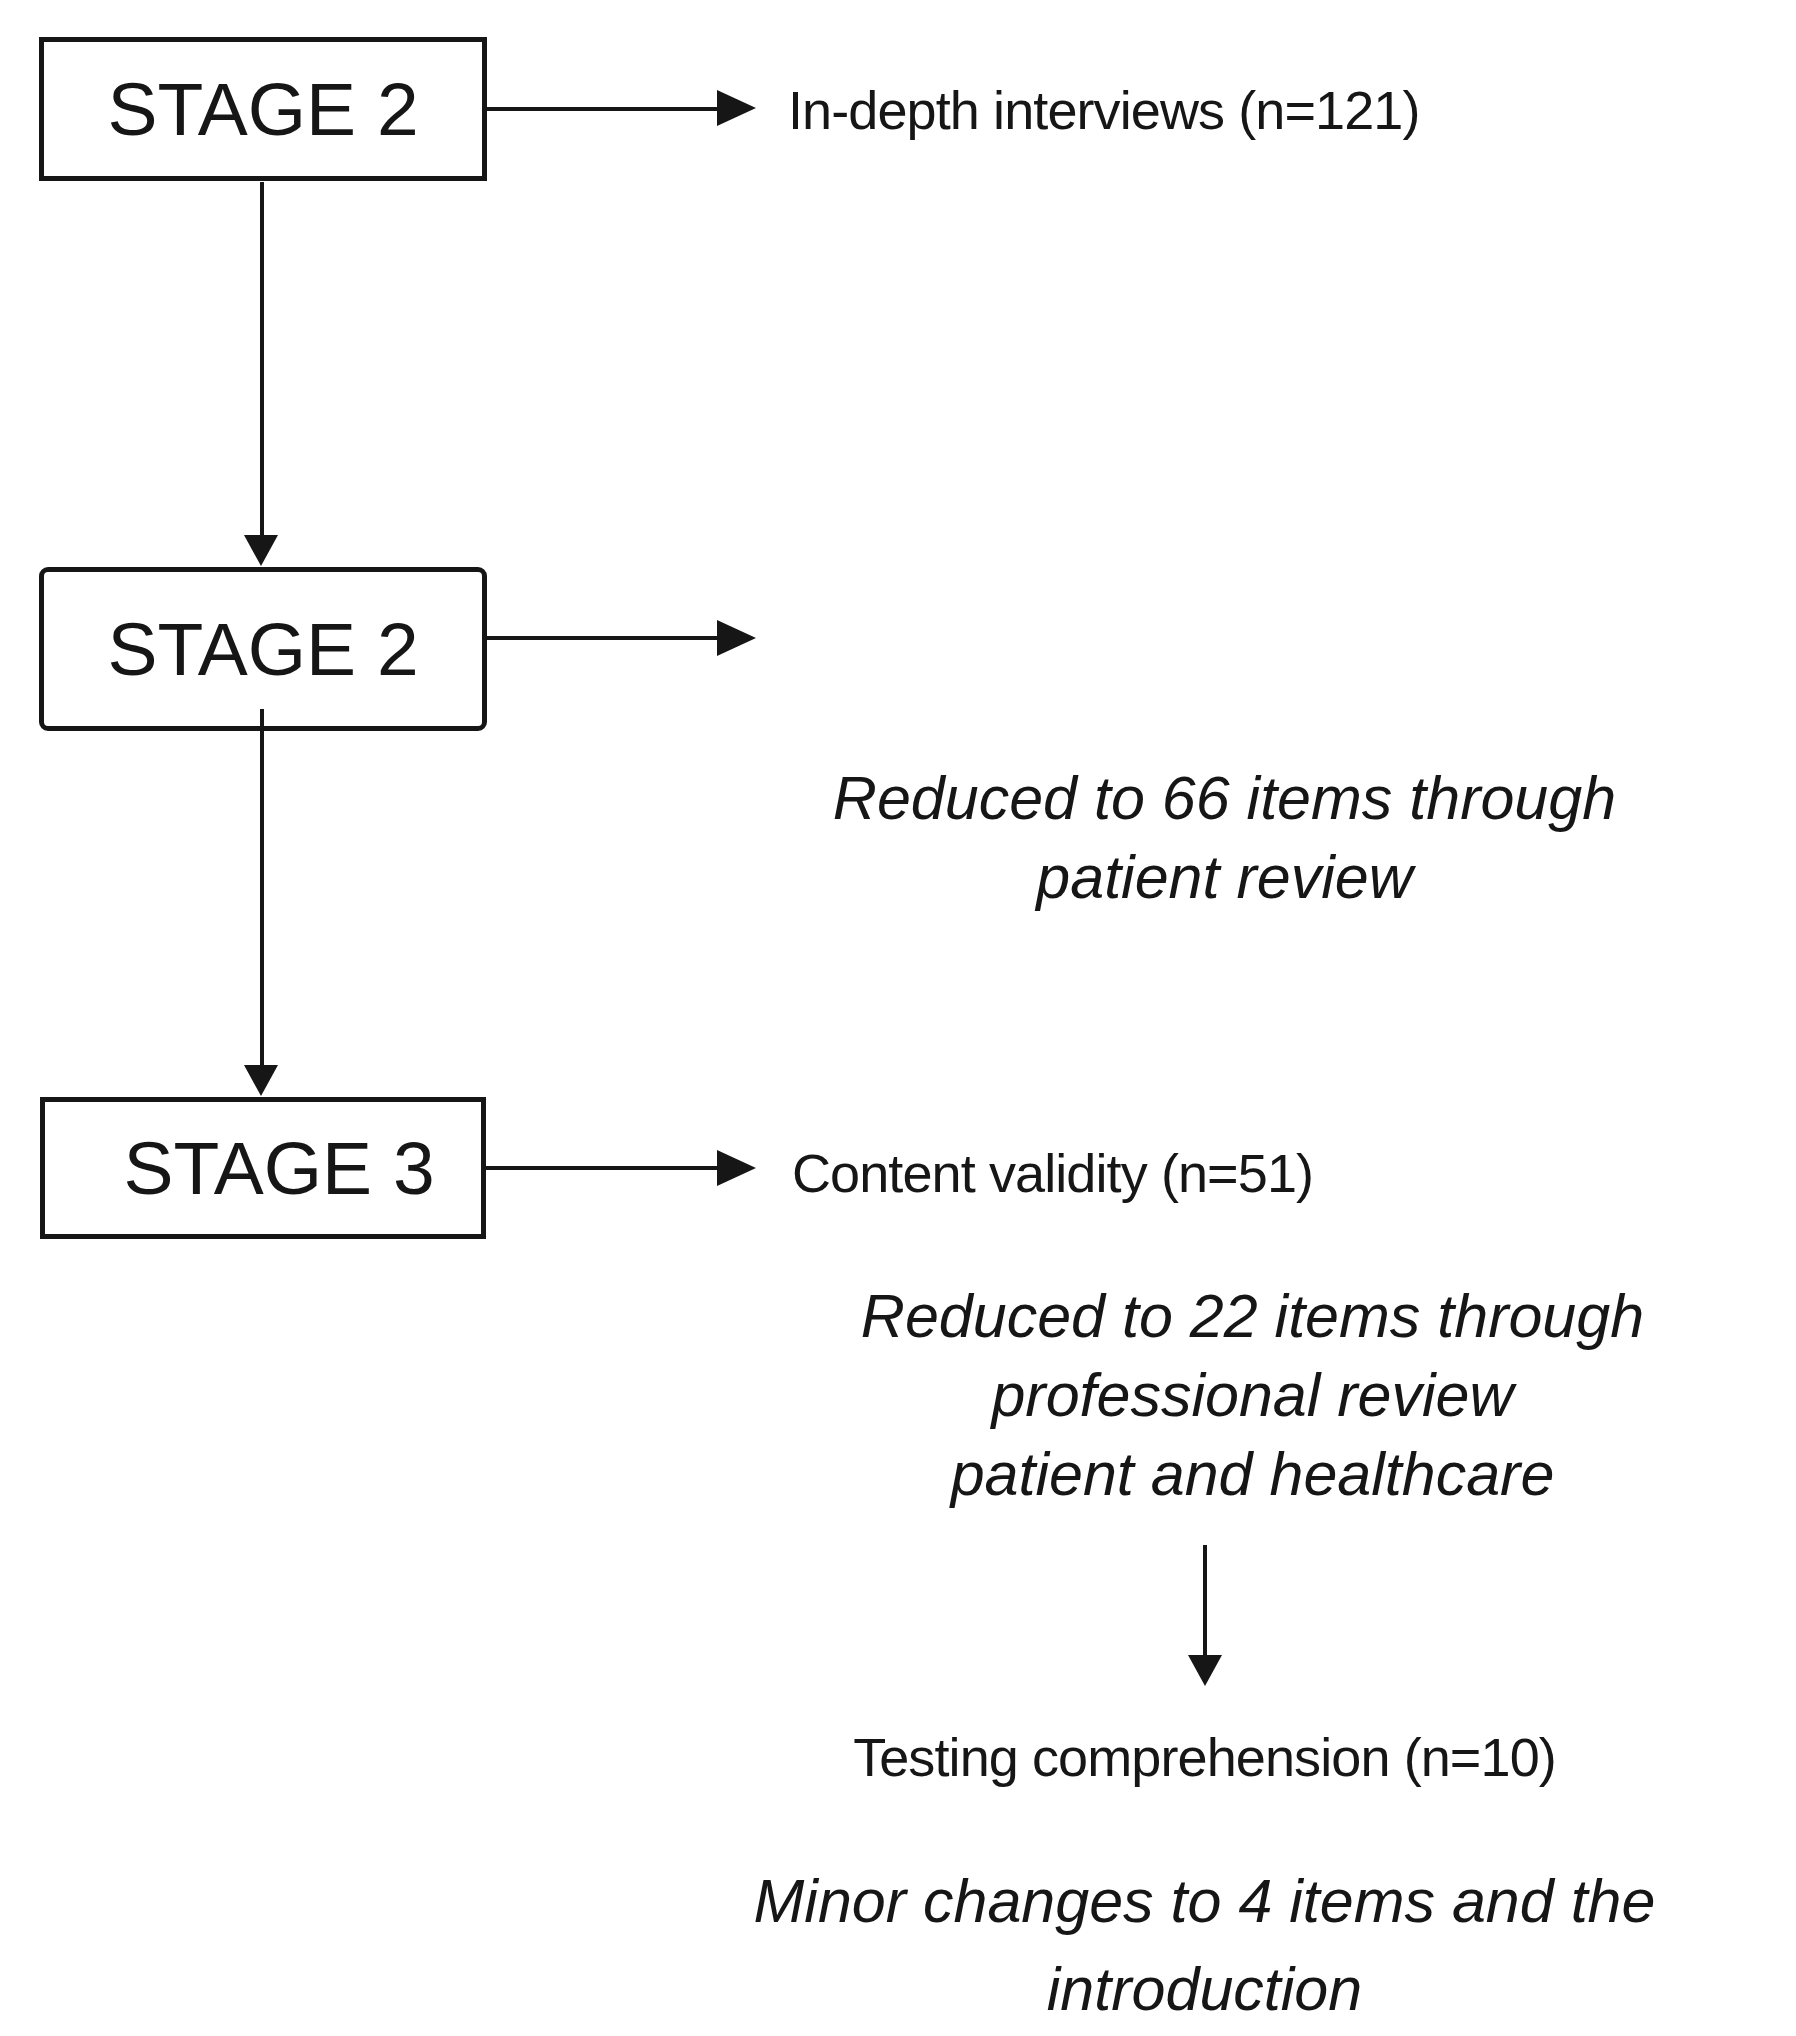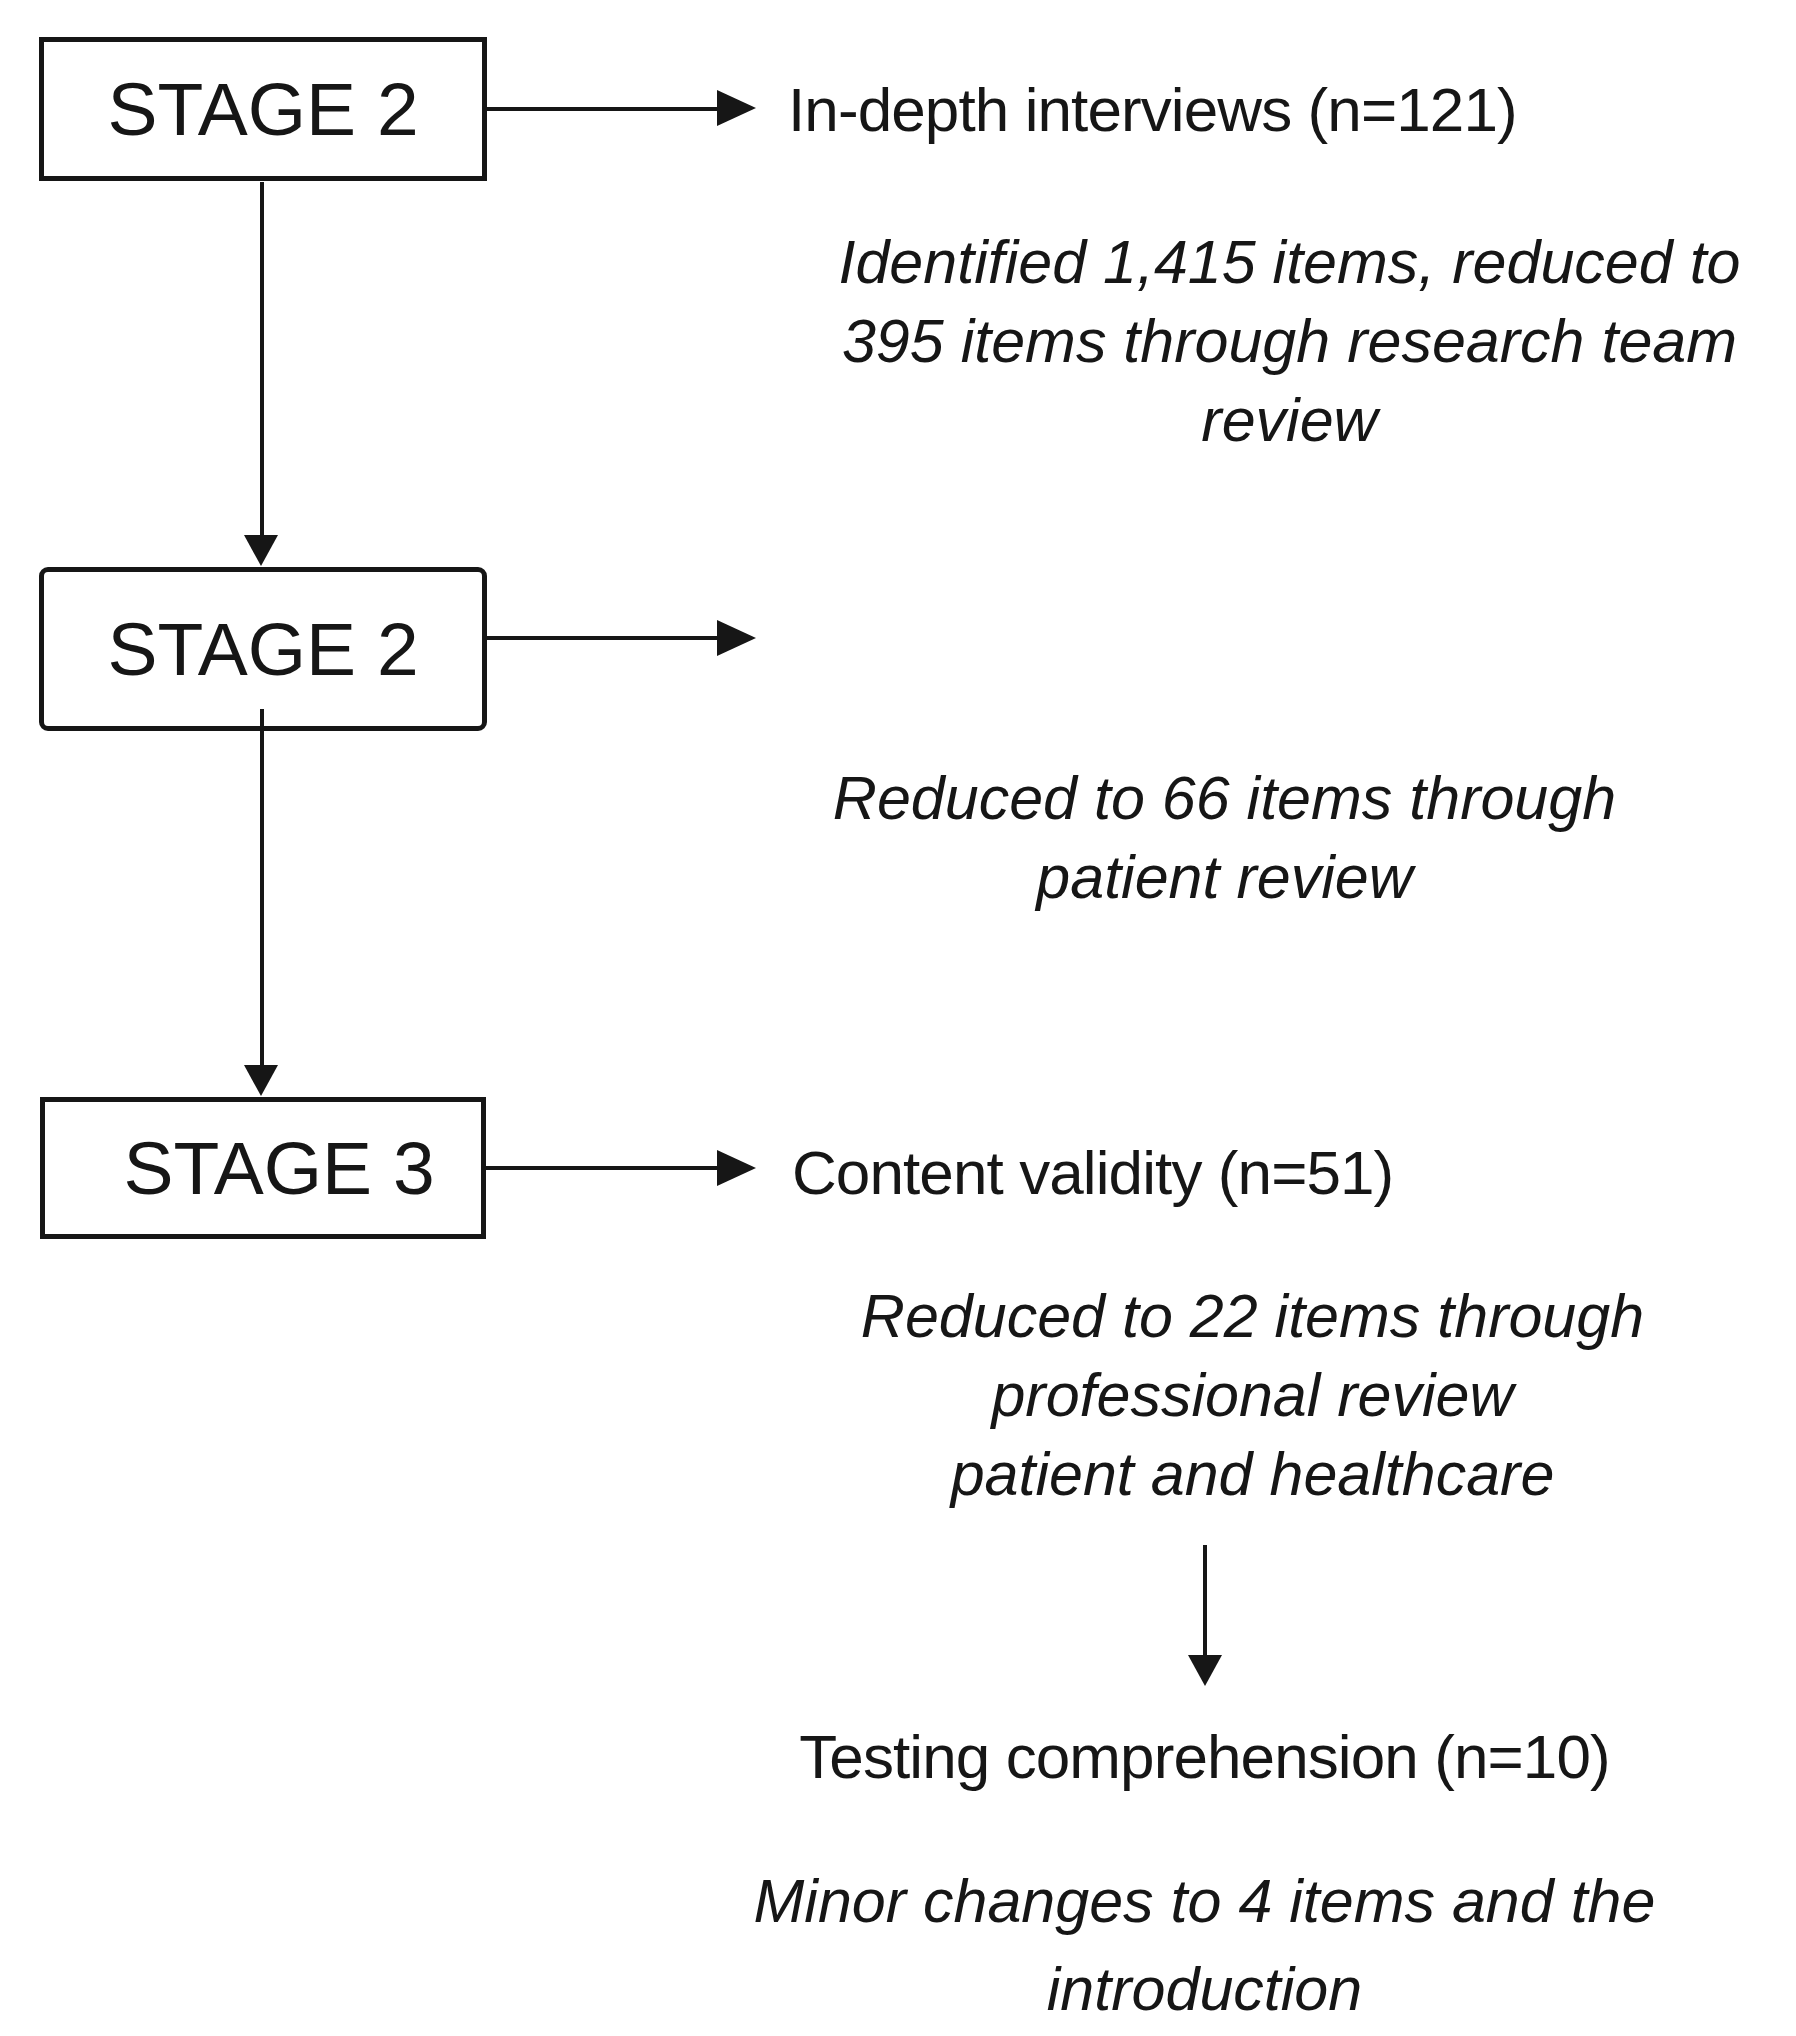--- a/index.html
+++ b/index.html
@@ -29,21 +29,21 @@
   .stage-box .label{
     font-size:75px;
     line-height:1;
     letter-spacing:0px;
     color:var(--ink);
     white-space:nowrap;
   }
   
   .heading{
     position:absolute;
-    font-size:62px;
+    font-size:54px;
     line-height:82px;
     letter-spacing:-0.9px;
     white-space:nowrap;
     color:var(--ink);
   }
   .heading.centered{
     text-align:center;
     white-space:nowrap;
   }
   
@@ -86,25 +86,20 @@
 
   <div class="stage-box" style="left:39px;top:37px;width:448px;height:144px;">
     <span class="label">STAGE 2</span>
   </div>
 
   <div class="hline" style="left:485px;top:107px;width:235px;"></div>
   <div class="head-right" style="left:717px;top:90px;"></div>
 
   <div class="heading" style="left:788px;top:69px;">In-depth interviews (n=121)</div>
 
-  <div class="note" style="left:788px;top:223px;width:1003px;">
-    <div class="note-line">Identified 1,415 items, reduced to</div>
-    <div class="note-line">395 items through research team</div>
-    <div class="note-line">review</div>
-  </div>
 
   <div class="vline" style="left:260px;top:182px;height:356px;"></div>
   <div class="head-down" style="left:244px;top:535px;"></div>
 
   <div class="stage-box" style="left:39px;top:567px;width:448px;height:164px;border-radius:9px;">
     <span class="label">STAGE 2</span>
   </div>
 
   <div class="hline" style="left:485px;top:636px;width:235px;"></div>
   <div class="head-right" style="left:717px;top:620px;"></div>

